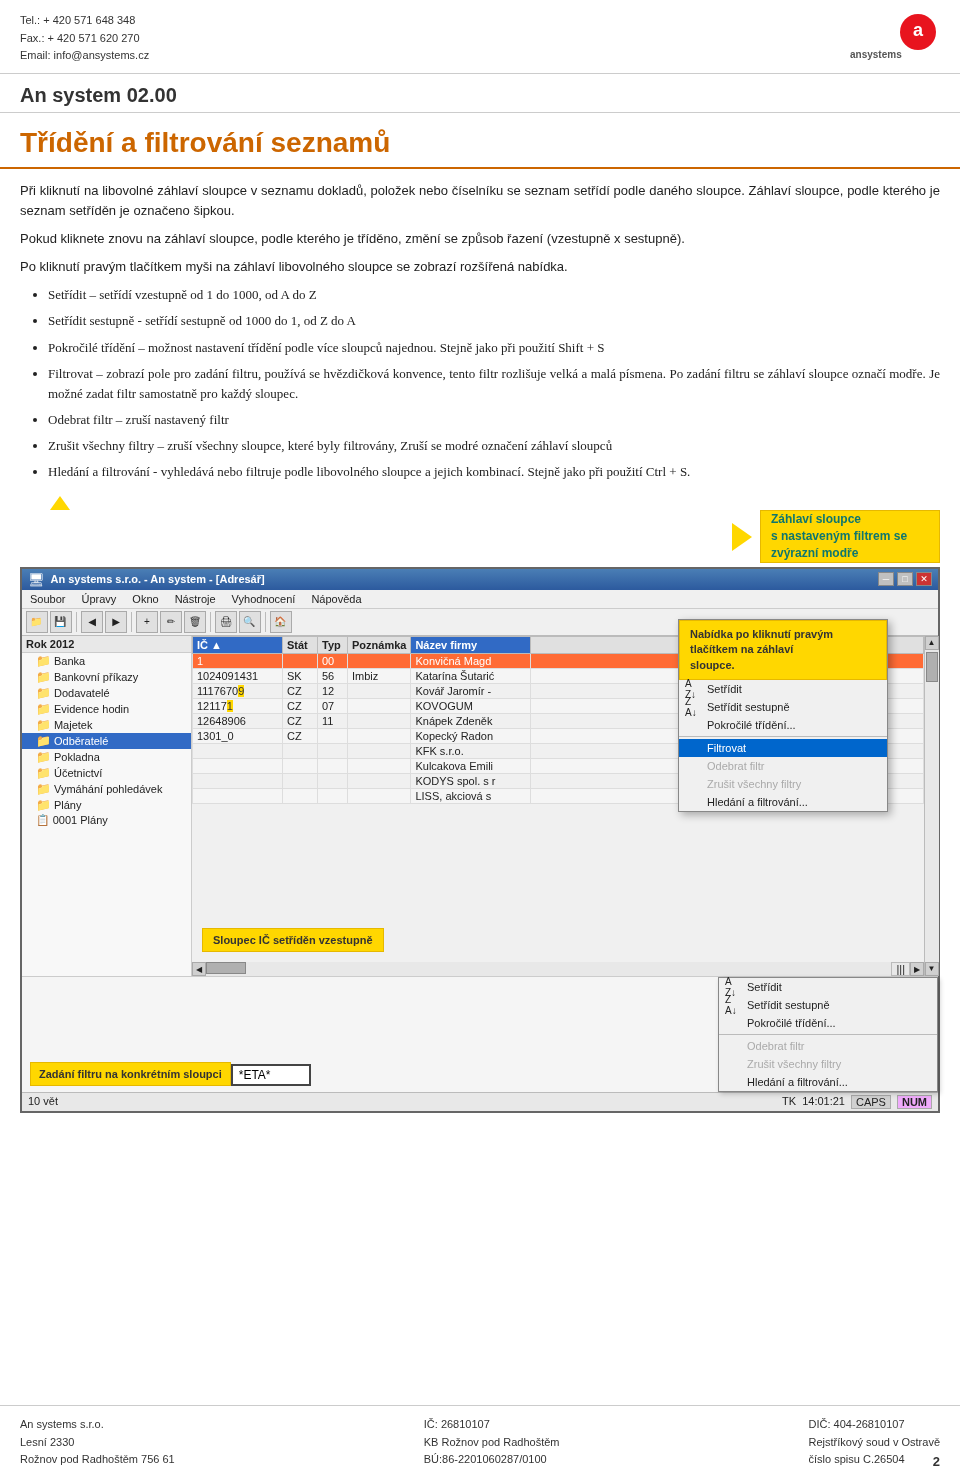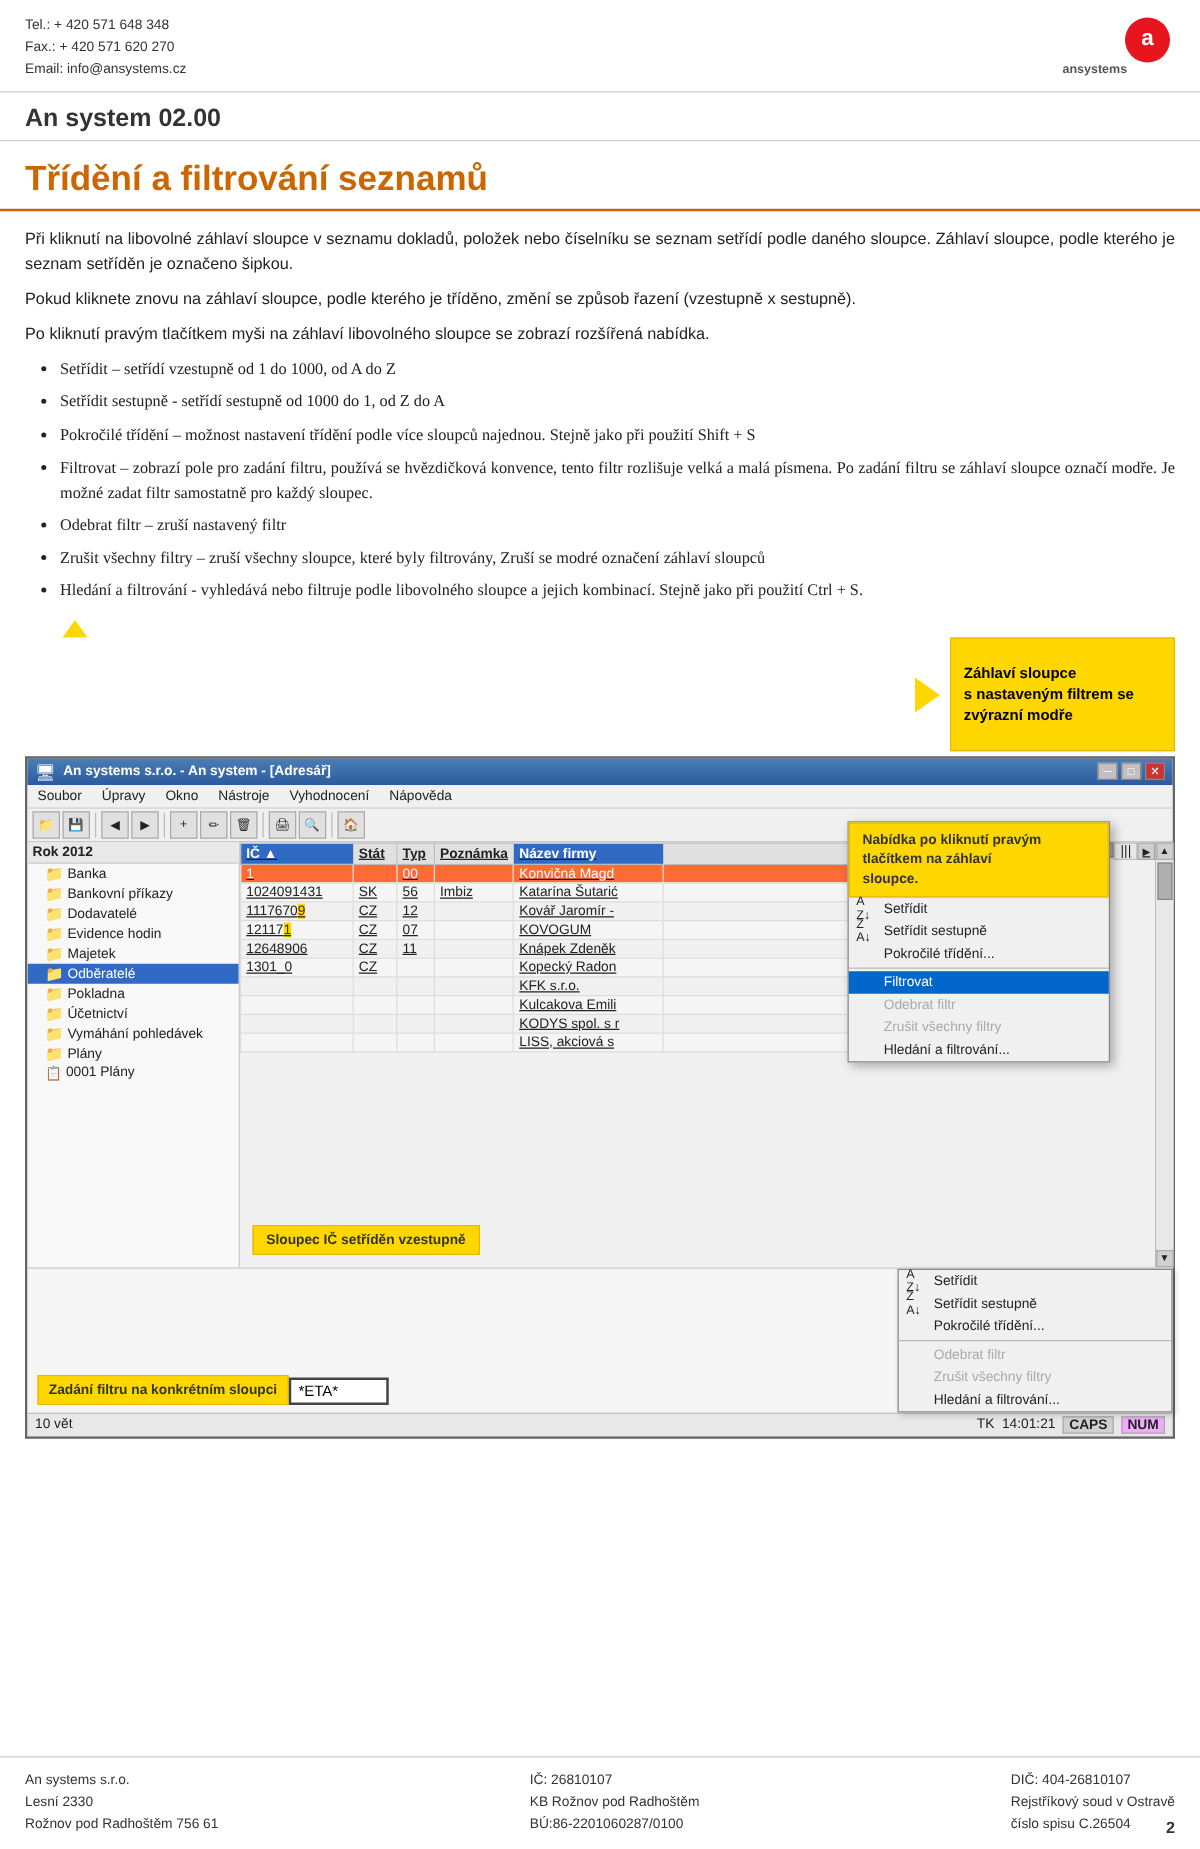--- a/index.html
+++ b/index.html
@@ -68,24 +68,24 @@
     .screenshot-area {
       margin: 10px 20px;
       position: relative;
     }
 
     
     .callout-bubble {
       position: absolute;
       background: #FFD700;
       border: 1px solid #e6b800;
-      padding: 19px 10px;
+      padding: 0 10px;
       font-size: 12px;
       font-weight: bold;
-      color: #000000;
+      color: #0f766e;
       line-height: 1.4;
       z-index: 10;
     }
     .callout-bubble::after {
       content: '';
       position: absolute;
       border: 10px solid transparent;
     }
     .callout-top {
       top: 2px;
@@ -185,23 +185,23 @@
       font-weight: bold;
       padding: 2px 4px;
       background: #e8e8e8;
       border-bottom: 1px solid #ccc;
     }
 
     
     .main-pane {
       flex: 1;
       display: flex;
+      flex-direction: column;
       overflow: hidden;
       position: relative;
-      text-decoration: underline;
     }
 
     
     .data-table-container {
       flex: 1;
       overflow: auto;
       position: relative;
     }
     .data-table {
       width: 100%;
@@ -277,21 +277,21 @@
       justify-content: space-between;
       font-size: 11px;
     }
     .statusbar-right {
       display: flex;
       gap: 6px;
     }
     .status-caps {
       background: #d0d0d0;
       padding: 0 4px;
-      font-weight: bold;
+      font-weight: normal;
       border: 1px solid #aaa;
     }
     .status-num {
       background: #f0abfc;
       padding: 0 4px;
       font-weight: bold;
       border: 1px solid #aaa;
     }
 
     

